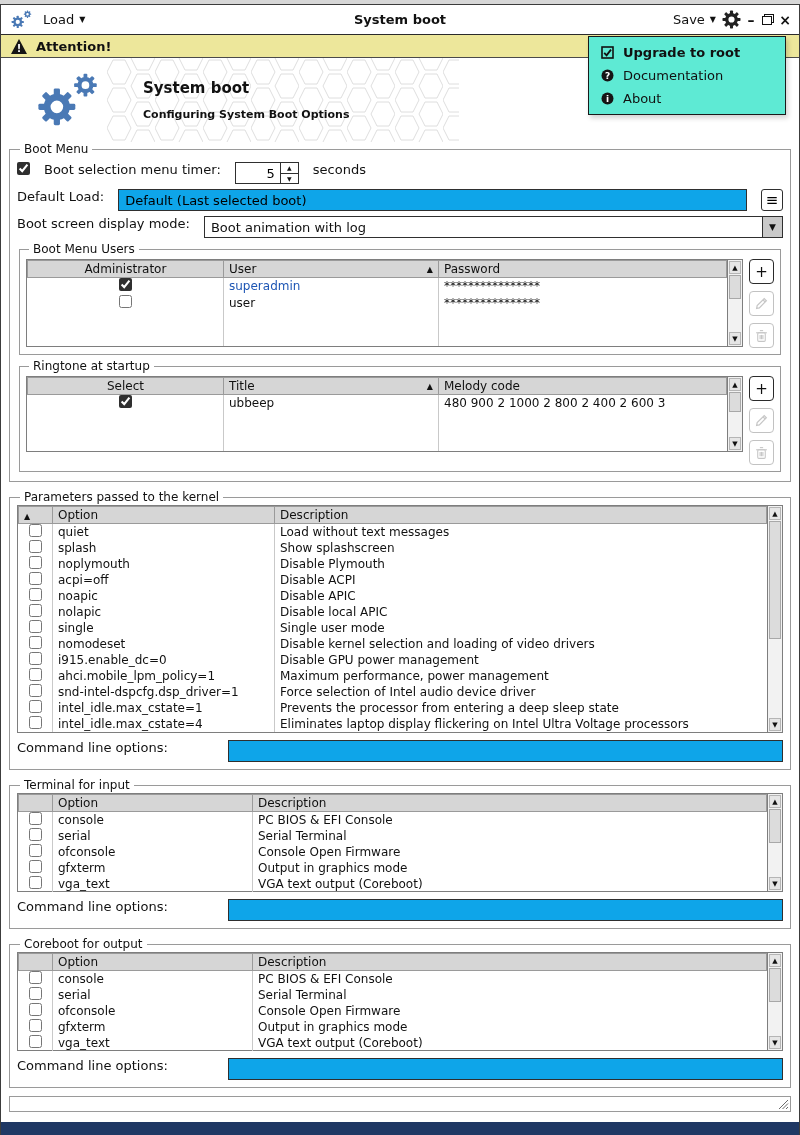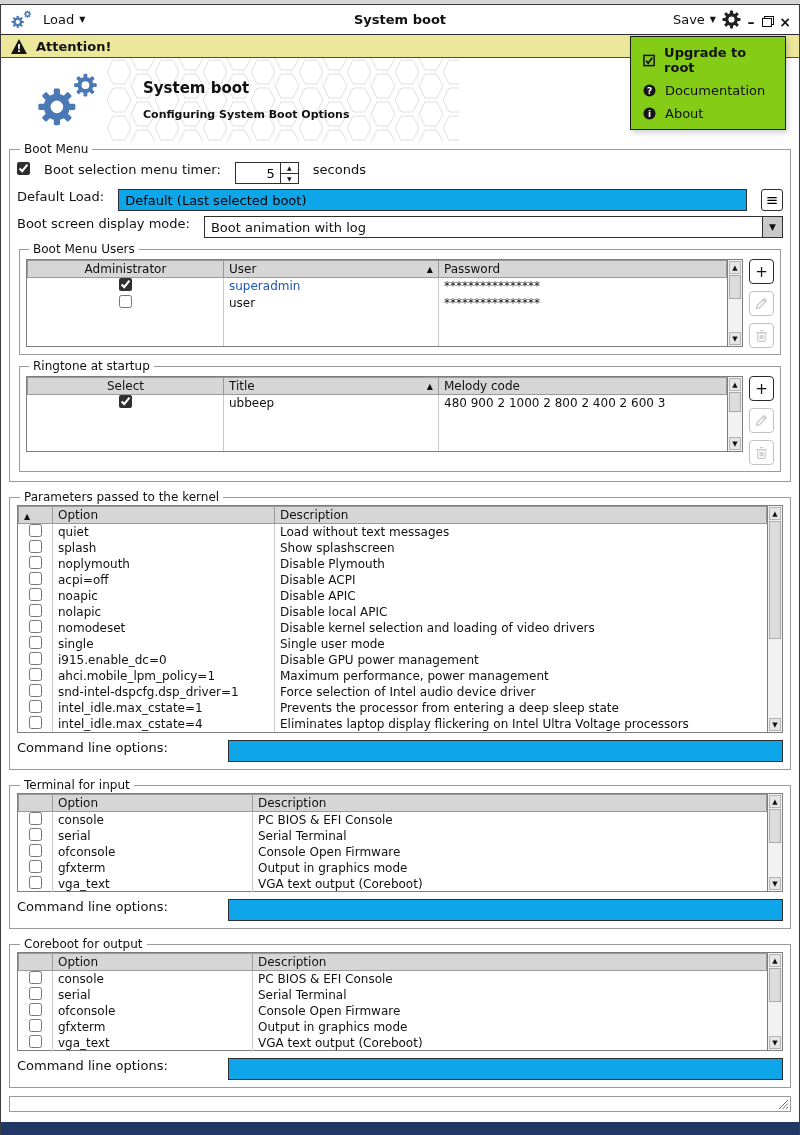--- a/index.html
+++ b/index.html
@@ -5,33 +5,33 @@
   *{box-sizing:border-box;margin:0;padding:0}
   html,body{background:#d7d7d7}
   body{font-family:"DejaVu Sans","Liberation Sans",sans-serif;color:#111}
   .window{width:800px;height:1135px;background:#fff;border:1px solid #3c3c3c;position:relative;display:flex;flex-direction:column;overflow:hidden;font-size:13px;margin:4px auto}
 
   
   .titlebar{flex:0 0 30px;display:flex;align-items:center;gap:6px;padding:0 7px;border-bottom:1px solid #2b2b2b;position:relative;background:#fff}
   .tb-title{position:absolute;left:0;right:0;text-align:center;font-weight:bold;pointer-events:none}
   .menu-chip{display:flex;align-items:center;gap:5px;padding:2px 3px;cursor:pointer;position:relative;z-index:2}
   .caret{font-size:8px;line-height:1}
-  .tb-right{margin-left:auto;display:flex;align-items:flex-end;gap:3px;position:relative;z-index:2}
+  .tb-right{margin-left:auto;display:flex;align-items:center;gap:3px;position:relative;z-index:2}
   .winbtn{font-size:14px;width:14px;text-align:center;cursor:pointer;line-height:1;font-weight:bold}
   .maxbox{position:relative;width:12px;height:11px;display:inline-block}
   .maxbox::after{content:"";position:absolute;right:0;top:0;width:8px;height:7px;border:1px solid #111}
   .maxbox::before{content:"";position:absolute;left:0;bottom:0;width:8px;height:7px;border:1px solid #111;background:#fff;z-index:1}
   .blue{color:#4A79B5}
   .dark{color:#222}
 
   
   .attention{flex:0 0 23px;background:#EDE79B;border-bottom:1px solid #4a4a4a;display:flex;align-items:center;gap:8px;padding:0 9px;font-weight:bold}
 
   
-  .popup-menu{position:absolute;top:31px;right:13px;width:156px;background:#84cc16;border:1px solid #1a1a1a;z-index:60;padding:4px 0;box-shadow:2px 3px 5px rgba(0,0,0,.18)}
+  .popup-menu{position:absolute;top:31px;right:13px;width:198px;background:#5eead4;border:1px solid #1a1a1a;z-index:60;padding:4px 0;box-shadow:2px 3px 5px rgba(0,0,0,.18)}
   .menu-item{display:flex;align-items:center;gap:9px;padding:4px 12px;cursor:pointer}
   .menu-item.bold{font-weight:bold}
 
   
   .app-header{flex:0 0 84px;position:relative;display:flex;align-items:center;gap:40px;padding-left:28px;overflow:hidden}
   .hexbg{position:absolute;left:106px;top:0;pointer-events:none}
   .app-titles{position:relative;display:flex;flex-direction:column;gap:11px;z-index:1}
   .app-title{font-weight:bold;font-size:15px}
   .app-subtitle{font-weight:bold;font-size:11px}
 
@@ -409,27 +409,27 @@
               <td>noapic</td>
               <td>Disable APIC</td>
             </tr>
           <tr>
               <td class="c"><input type="checkbox" style=""></td>
               <td>nolapic</td>
               <td>Disable local APIC</td>
             </tr>
           <tr>
               <td class="c"><input type="checkbox" style=""></td>
+              <td>single</td>
+              <td>Single user mode</td>
+            </tr>
+          <tr>
+              <td class="c"><input type="checkbox" style=""></td>
               <td>nomodeset</td>
               <td>Disable kernel selection and loading of video drivers</td>
-            </tr>
-          <tr>
-              <td class="c"><input type="checkbox" style=""></td>
-              <td>single</td>
-              <td>Single user mode</td>
             </tr>
           <tr>
               <td class="c"><input type="checkbox" style=""></td>
               <td>i915.enable_dc=0</td>
               <td>Disable GPU power management</td>
             </tr>
           <tr>
               <td class="c"><input type="checkbox" style=""></td>
               <td>ahci.mobile_lpm_policy=1</td>
               <td>Maximum performance, power management</td>

